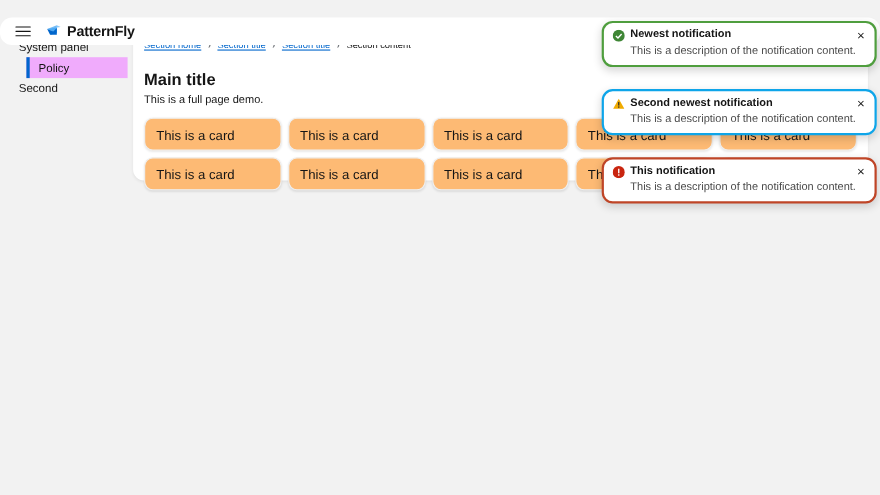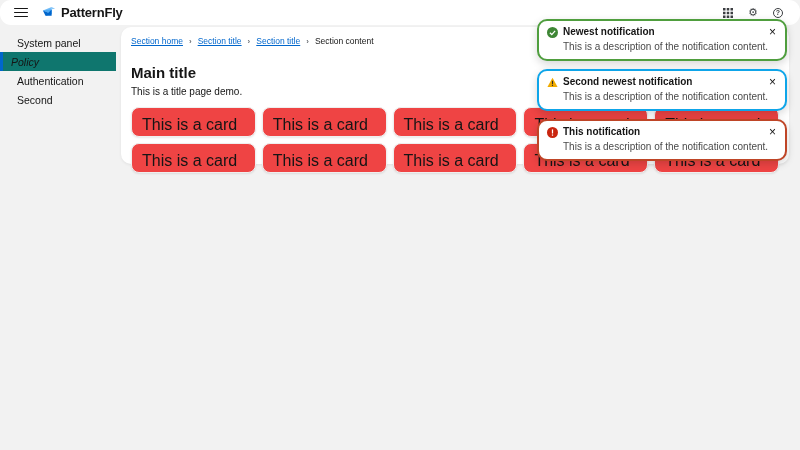--- a/index.html
+++ b/index.html
@@ -7,46 +7,45 @@
   body {
     font-family:"Liberation Sans", sans-serif;
     background:#f2f2f2;
     position:relative;
     overflow:hidden;
     color:#151515;
   }
 
   
   .masthead {
-    position:absolute; top:0; left:0; width:800px; height:25px;
+    position:absolute; top:16px; left:0; width:800px; height:25px;
     background:#ffffff; display:flex; align-items:center; padding:0 15px 0 10px;
     z-index:5;
     border-radius:11px;
   }
   .hamburger { width:22px; height:18px; display:flex; flex-direction:column; justify-content:center; gap:2.5px; cursor:pointer; background:none; border:none; padding:0 4px; }
   .hamburger span { display:block; height:1.5px; background:#151515; border-radius:1px; }
   .brand { display:flex; align-items:center; gap:5px; margin-left:10px; cursor:pointer; }
   .brand-text { font-size:13px; font-weight:bold; letter-spacing:-0.2px; color:#151515; }
   .masthead-actions { margin-left:auto; display:flex; align-items:center; gap:11px; }
   .mh-icon-btn { background:none; border:none; width:14px; height:14px; display:flex; align-items:center; justify-content:center; cursor:pointer; color:#3c3f42; padding:0; }
   .gear-glyph { font-family:"DejaVu Sans", sans-serif; font-size:11px; line-height:1; color:#3c3f42; }
   .help-circle { width:10px; height:10px; border:1.2px solid #3c3f42; border-radius:50%; font-size:7px; font-weight:bold; display:flex; align-items:center; justify-content:center; color:#3c3f42; }
 
   
   .sidebar { position:absolute; top:25px; left:0; width:121px; bottom:12px; padding-top:8px; }
   .nav-item {
     height:19px; display:flex; align-items:center;
     padding-left:17px; font-size:10.5px; color:#151515; cursor:pointer;
   }
   .nav-item.selected {
-    margin-left:0; margin-right:5px;
+    margin-left:24px; margin-right:5px;
     padding-left:8px;
-    background:#0f766e;
+    background:#f0abfc;
     border-left:3px solid #0066cc;
-    font-style:italic;
   }
 
   
   .main-panel {
     position:absolute; top:27px; left:121px; width:668px; height:137px;
     background:#ffffff; border-radius:10px;
     box-shadow:0 1px 3px rgba(0,0,0,0.07);
     padding:9px 10px;
   }
   .breadcrumb { display:flex; align-items:center; gap:6px; font-size:8.5px; }
@@ -54,30 +53,30 @@
   .crumb-current { color:#151515; }
   .crumb-sep { color:#6a6e73; font-size:8px; font-weight:bold; }
   .page-title { font-size:15px; font-weight:700; margin-top:18px; color:#151515; }
   .page-subtitle { font-size:10px; margin-top:5px; color:#151515; }
 
   .card-grid {
     margin-top:10px;
     display:grid; grid-template-columns:repeat(5,1fr); gap:6px;
   }
   .card {
-    height:30px; background:#ef4444; border:1px solid #efefef; border-radius:8px;
+    height:30px; background:#fdba74; border:1px solid #efefef; border-radius:8px;
     box-shadow:0 1px 2px rgba(0,0,0,0.09);
-    padding:8px 0 0 10px; font-size:16px; color:#151515;
+    padding:8px 0 0 10px; font-size:12px; color:#151515;
     overflow:hidden; white-space:nowrap;
   }
 
   
   .toast-group {
-    position:absolute; top:19px; right:13px; width:250px;
-    display:flex; flex-direction:column; gap:8px; z-index:20;
+    position:absolute; top:19px; right:3px; width:250px;
+    display:flex; flex-direction:column; gap:20px; z-index:20;
   }
   .alert {
     background:#ffffff; border-radius:10px; padding:5px 8px 6px 8px;
     box-shadow:0 3px 8px rgba(0,0,0,0.16);
   }
   .alert.success { border:2px solid #4f9e3e; }
   .alert.warning { border:2px solid #0ea5e9; }
   .alert.danger  { border:2px solid #bf4527; }
   .alert-head { display:flex; align-items:center; gap:5px; }
   .alert-icon { width:11px; height:11px; flex:0 0 auto; display:block; }
@@ -124,36 +123,35 @@
     </button>
     <button class="mh-icon-btn">
       <span class="help-circle">?</span>
     </button>
   </div>
 </header>
 
 <nav class="sidebar">
   <div class="nav-item">System panel</div>
   <div class="nav-item selected">Policy</div>
-  <div class="nav-item">Authentication</div>
   <div class="nav-item">Second</div>
 </nav>
 
 <main class="main-panel">
   <div class="breadcrumb">
     <span class="crumb-link">Section home</span>
     <span class="crumb-sep">›</span>
     <span class="crumb-link">Section title</span>
     <span class="crumb-sep">›</span>
     <span class="crumb-link">Section title</span>
     <span class="crumb-sep">›</span>
     <span class="crumb-current">Section content</span>
   </div>
   <h1 class="page-title">Main title</h1>
-  <p class="page-subtitle">This is a title page demo.</p>
+  <p class="page-subtitle">This is a full page demo.</p>
 
   <div class="card-grid">
     <div class="card">This is a card</div>
     <div class="card">This is a card</div>
     <div class="card">This is a card</div>
     <div class="card">This is a card</div>
     <div class="card">This is a card</div>
     <div class="card">This is a card</div>
     <div class="card">This is a card</div>
     <div class="card">This is a card</div>

